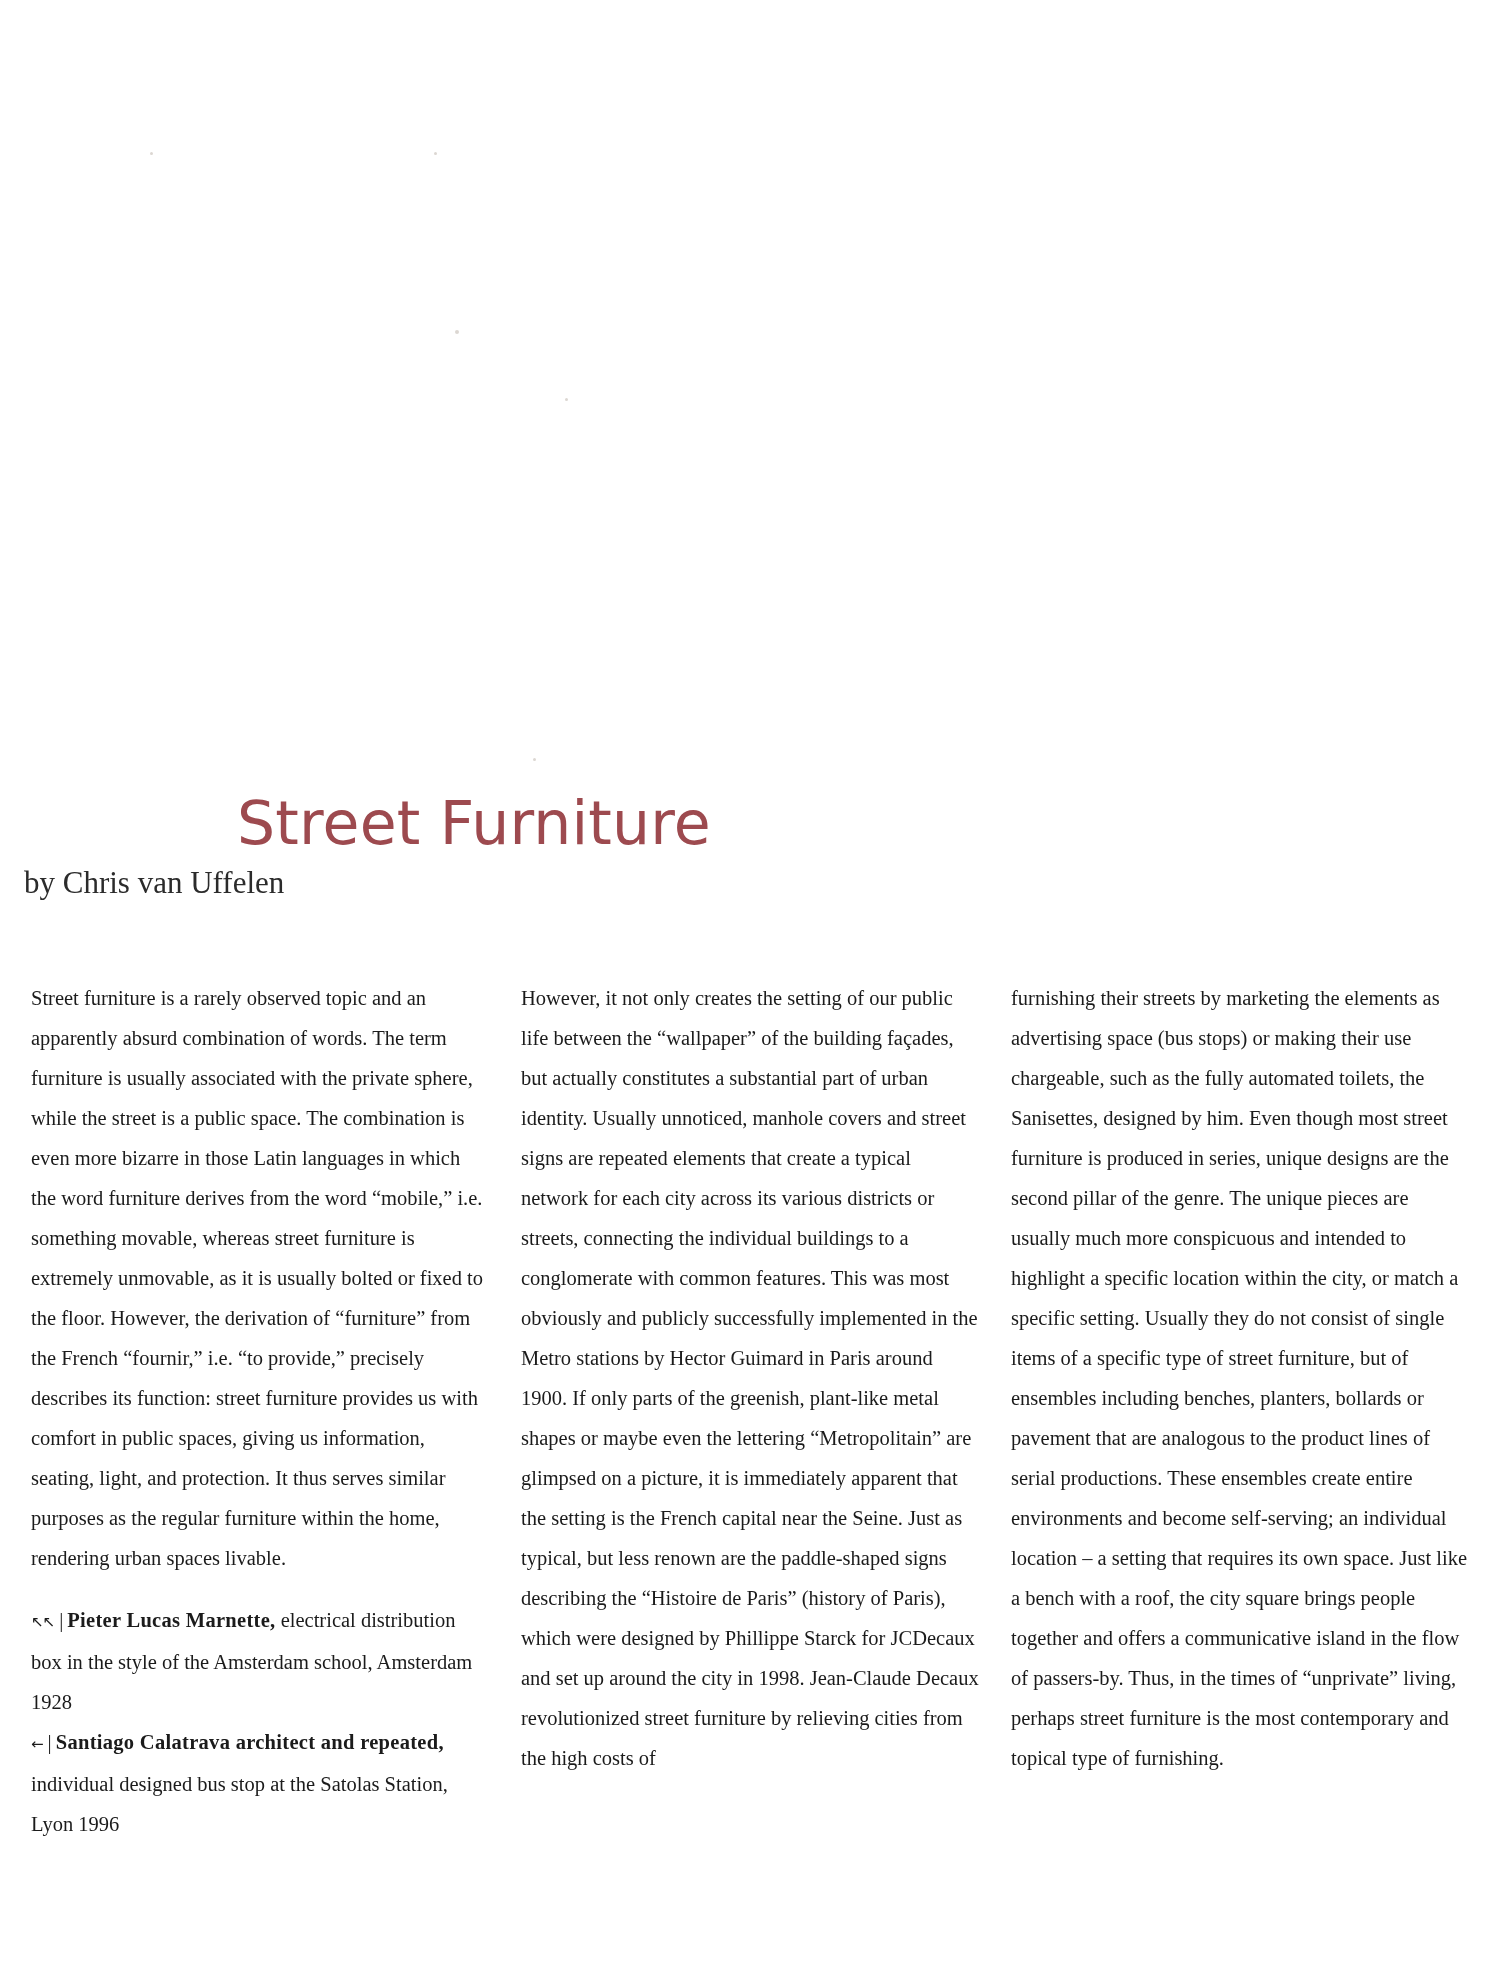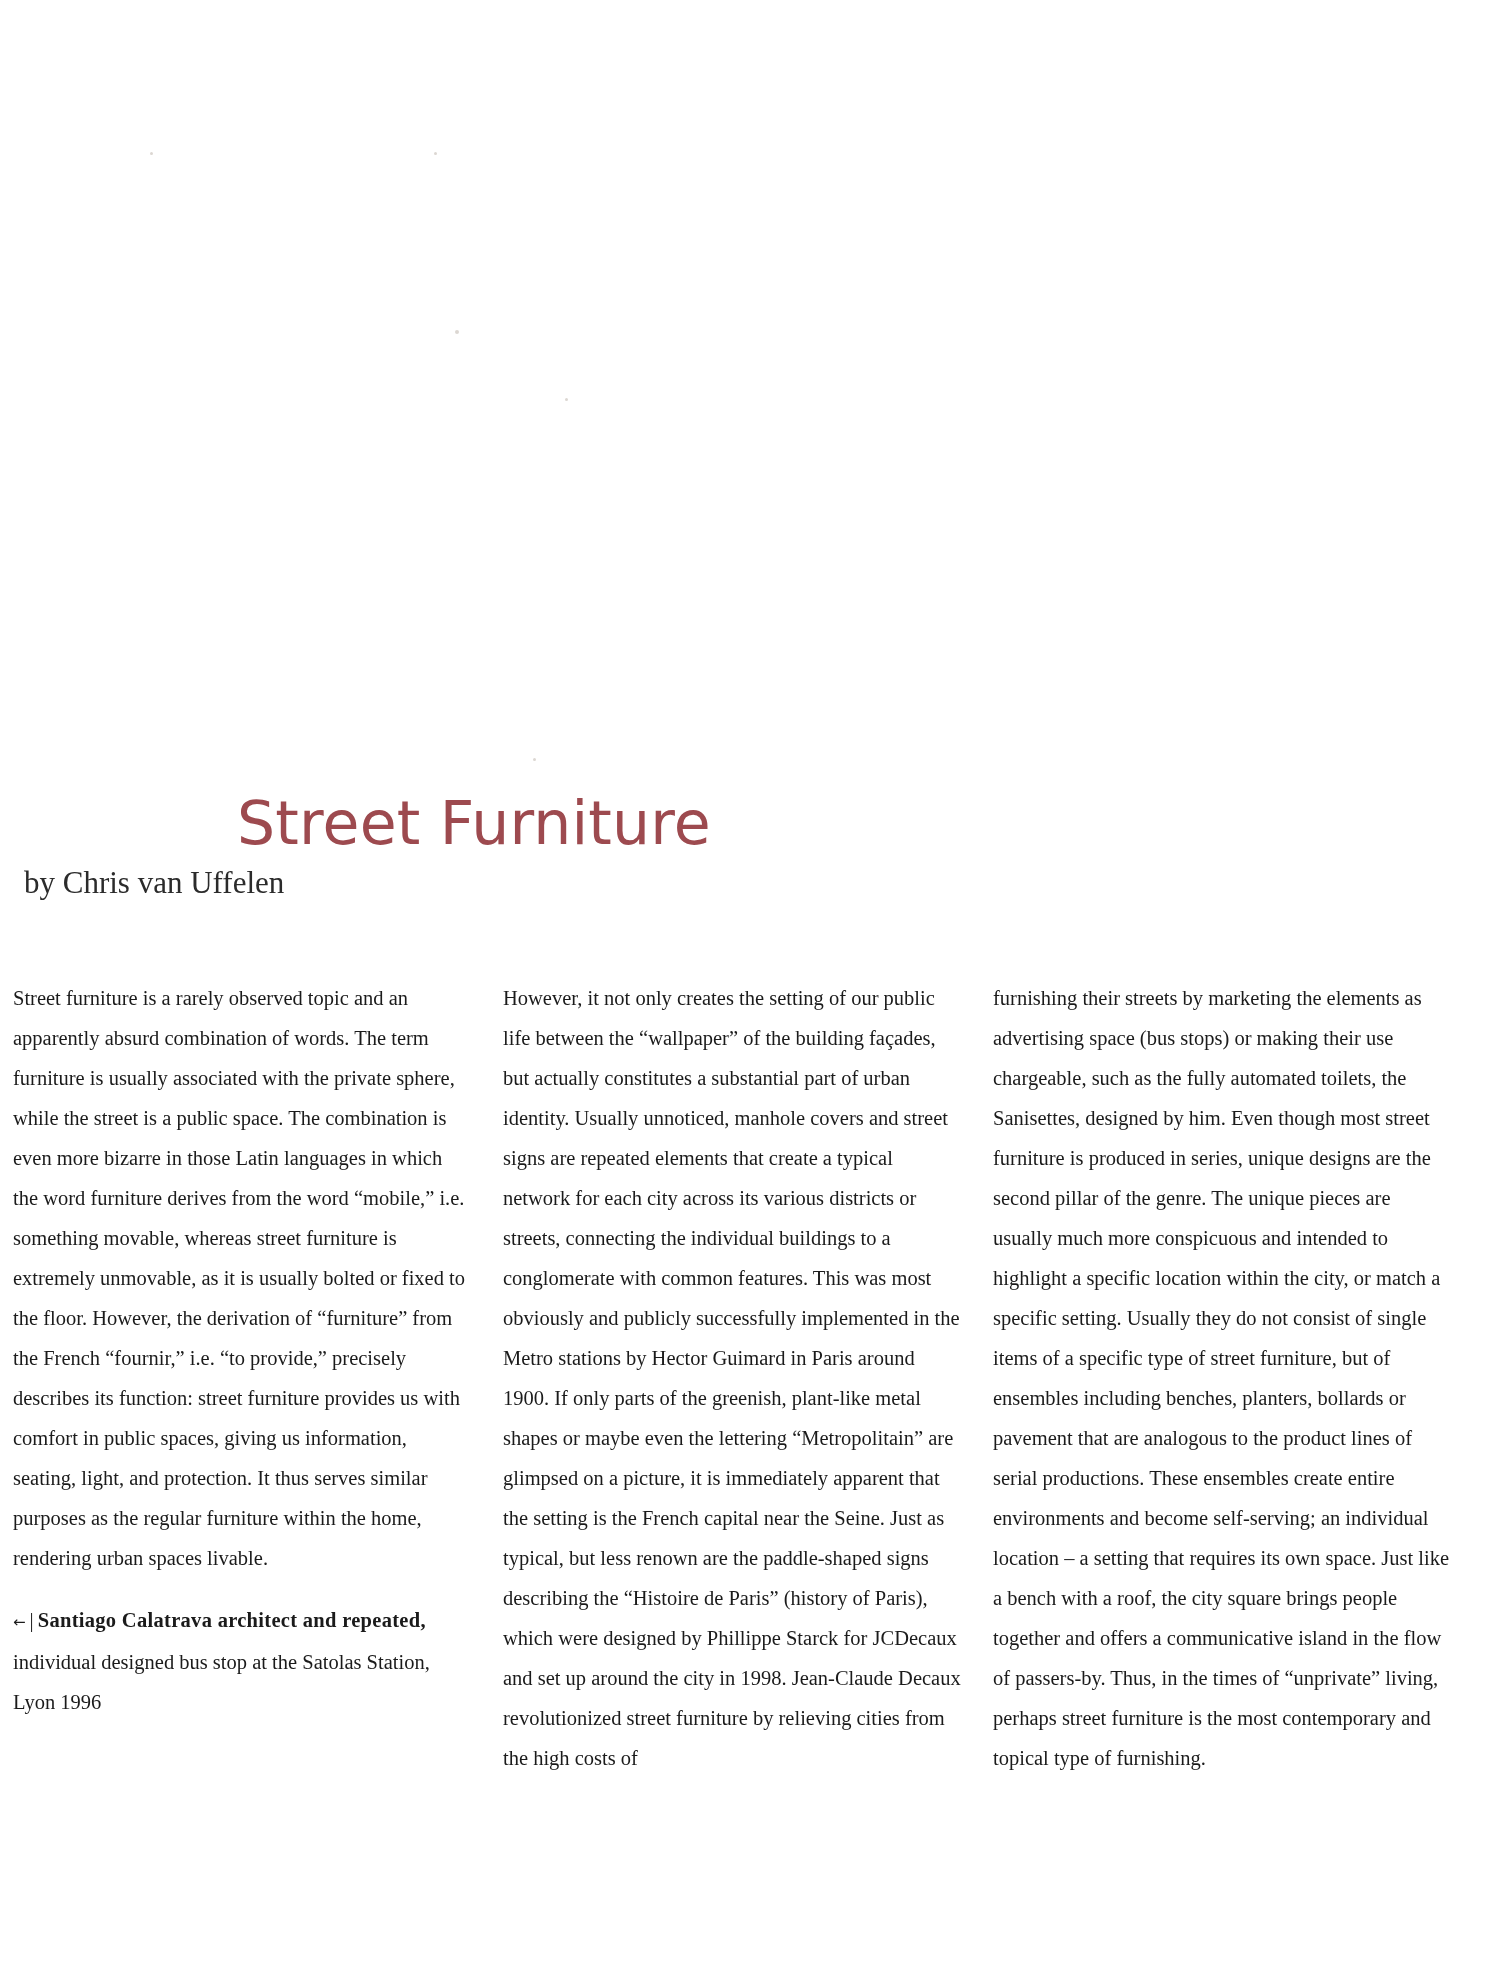--- a/index.html
+++ b/index.html
@@ -70,21 +70,21 @@
   .doc-author {
     font-family: "Liberation Serif", serif;
     font-size: 31px;
     line-height: 38px;
     color: #2b2b2b;
     margin: 8px 0 0 0;
   }
   
   .columns {
     position: absolute;
-    left: 13px;
+    left: 31px;
     top: 978px;
     width: 1455px;
     display: flex;
     gap: 0;
   }
   .col {
     width: 458px;
     margin-right: 32px;
   }
   .col:last-child { margin-right: 16px; }
@@ -143,20 +143,23 @@
     <p class="doc-author">by Chris van Uffelen</p>
   </div>
 
   <div class="columns">
 
     <div class="col">
       <p>Street furniture is a rarely observed topic and an apparently absurd combination of words. The term furniture is usually associated with the private sphere, while the street is a public space. The combination is even more bizarre in those Latin languages in which the word furniture derives from the word “mobile,” i.e. something movable, whereas street furniture is extremely unmovable, as it is usually bolted or fixed to the floor. However, the derivation of “furniture” from the French “fournir,” i.e. “to provide,” precisely describes its function: street furniture provides us with comfort in public spaces, giving us information, seating, light, and protection. It thus serves similar purposes as the regular furniture within the home, rendering urban spaces livable.</p>
 
       <div class="captions">
 
+        <p class="caption">
+          <span class="arrow">↖↖</span><span class="bar">|</span><span class="who">Pieter Lucas Marnette,</span><span> electrical distribution box in the style of the Amsterdam school, Amsterdam 1928</span>
+        </p>
 
 
         <p class="caption">
           <span class="arrow">←</span><span class="bar">|</span><span class="who">Santiago Calatrava architect and repeated,</span><span> individual designed bus stop at the Satolas Station, Lyon 1996</span>
         </p>
 
       </div>
     </div>
 
     <div class="col">

